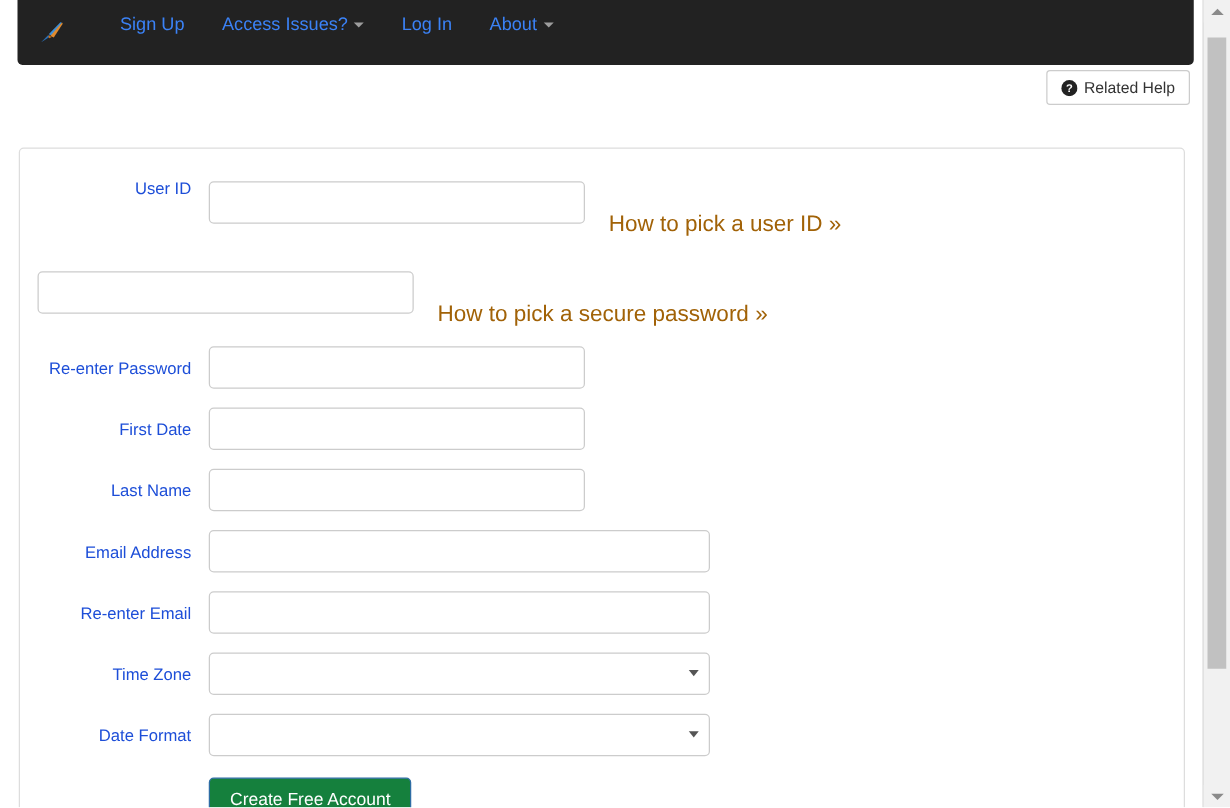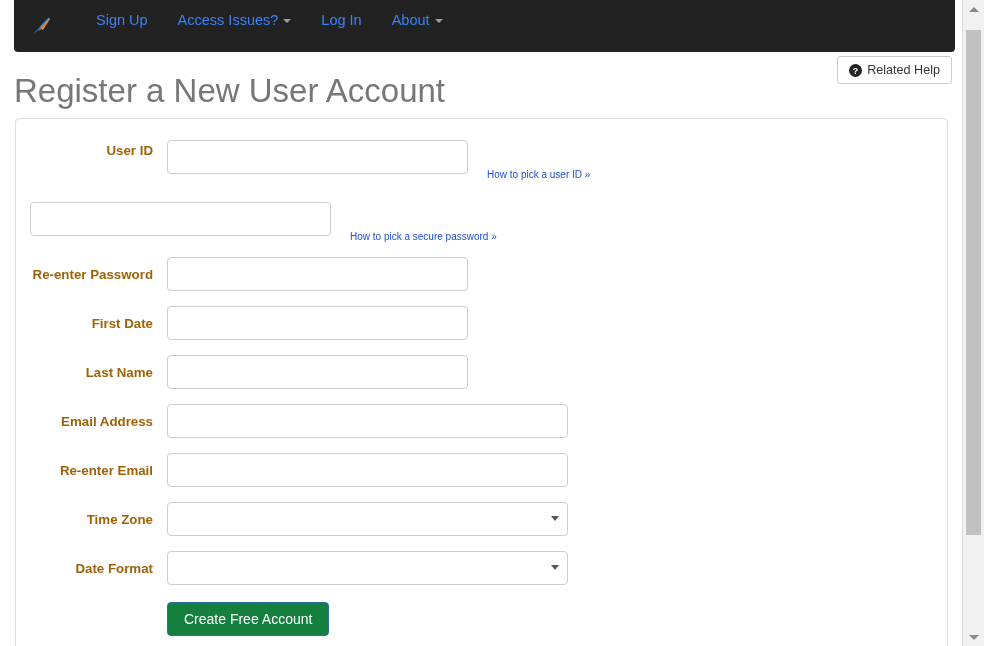--- a/index.html
+++ b/index.html
@@ -143,22 +143,22 @@
   .form-row {
     display: flex;
     align-items: flex-start;
     margin-bottom: 15px;
   }
   .form-label {
     width: 137px;
     flex: none;
     text-align: right;
     font-size: 13.3px;
-    font-weight: bold;
-    color: #a16207;
+    font-weight: normal;
+    color: #1d4ed8;
     padding-top: 8px;
     line-height: 20px;
     padding-right: 0;
   }
   .field-col {
     margin-left: 14px;
     display: flex;
     align-items: center;
   }
   .text-input {
@@ -198,22 +198,22 @@
     top: 14px;
     width: 0; height: 0;
     border-left: 4px solid transparent;
     border-right: 4px solid transparent;
     border-top: 5px solid #555555;
     pointer-events: none;
   }
 
   .help-link {
     margin-left: 19px;
-    font-size: 10px;
-    color: #1d4ed8;
+    font-size: 18px;
+    color: #a16207;
     text-decoration: none;
     white-space: nowrap;
     cursor: pointer;
     margin-top: 36px;
   }
 
   .btn-primary {
     margin-left: 151px;
     margin-top: 2px;
     height: 34px;
@@ -296,21 +296,20 @@
     </nav>
 
     <button class="related-help">
       <svg class="qmark-icon" viewBox="0 0 16 16">
         <circle cx="8" cy="8" r="8" fill="#222222"></circle>
         <text x="8" y="12" text-anchor="middle" font-size="11" font-family="Liberation Sans, sans-serif" font-weight="bold" fill="#ffffff">?</text>
       </svg>
       <span>Related Help</span>
     </button>
 
-    <h1 class="page-title">Register a New User Account</h1>
 
     <div class="panel">
       <div class="panel-body">
 
         <div class="form-row">
           <div class="form-label">User ID</div>
           <div class="field-col">
             <input class="text-input w-narrow" type="text" placeholder="" style="">
             <a class="help-link">How to pick a user ID »</a>
           </div>

